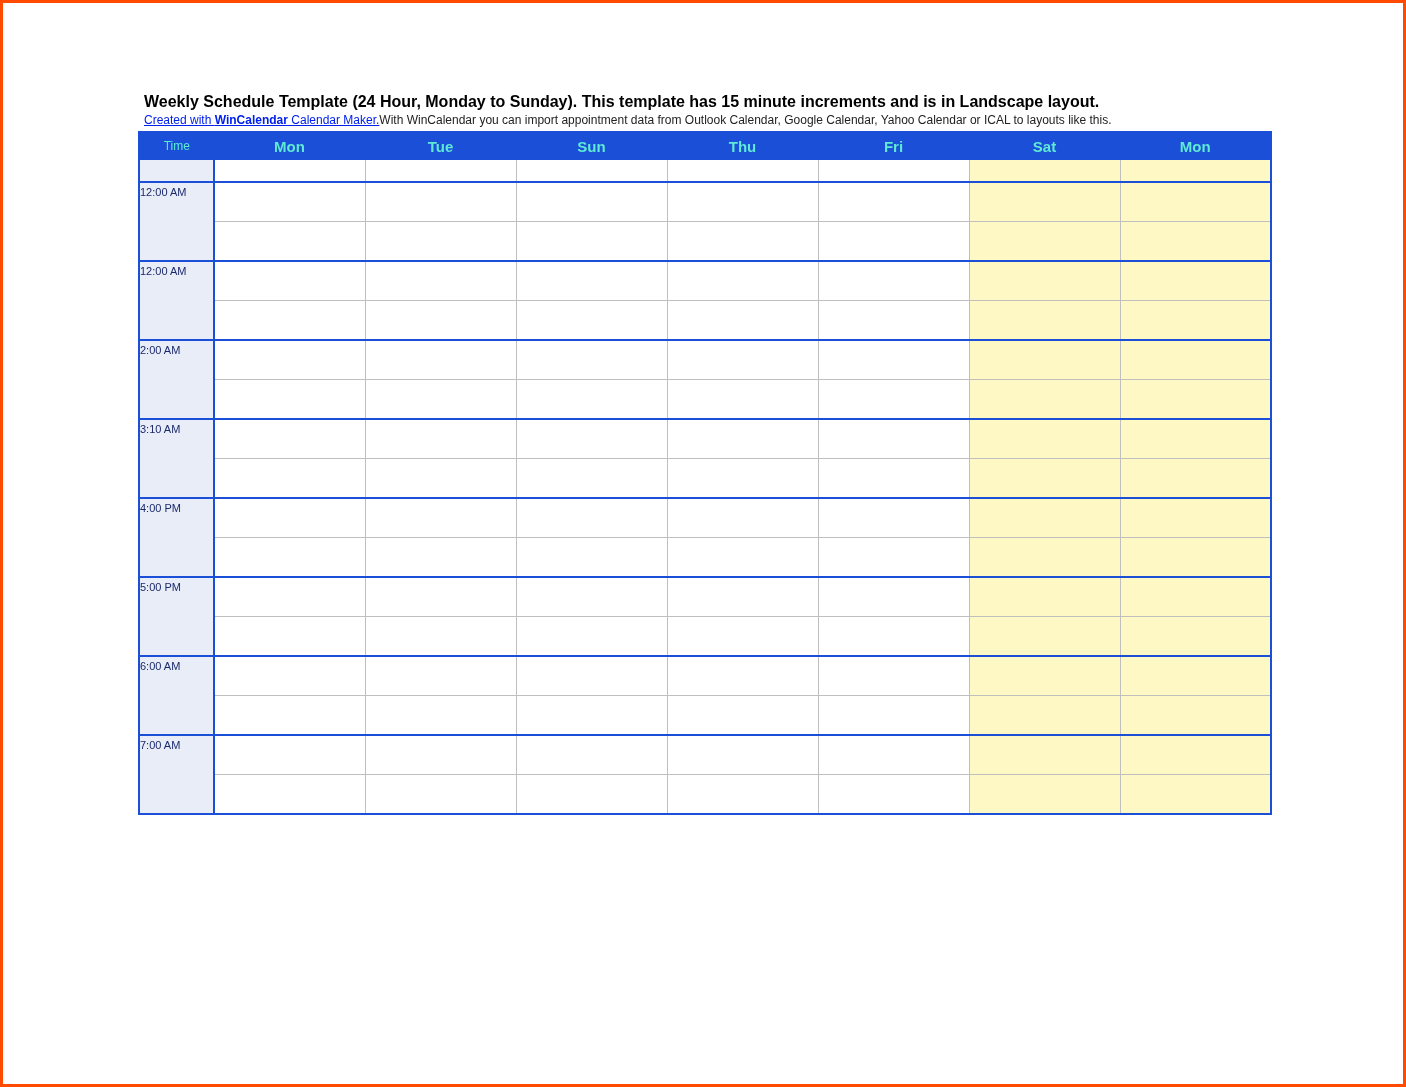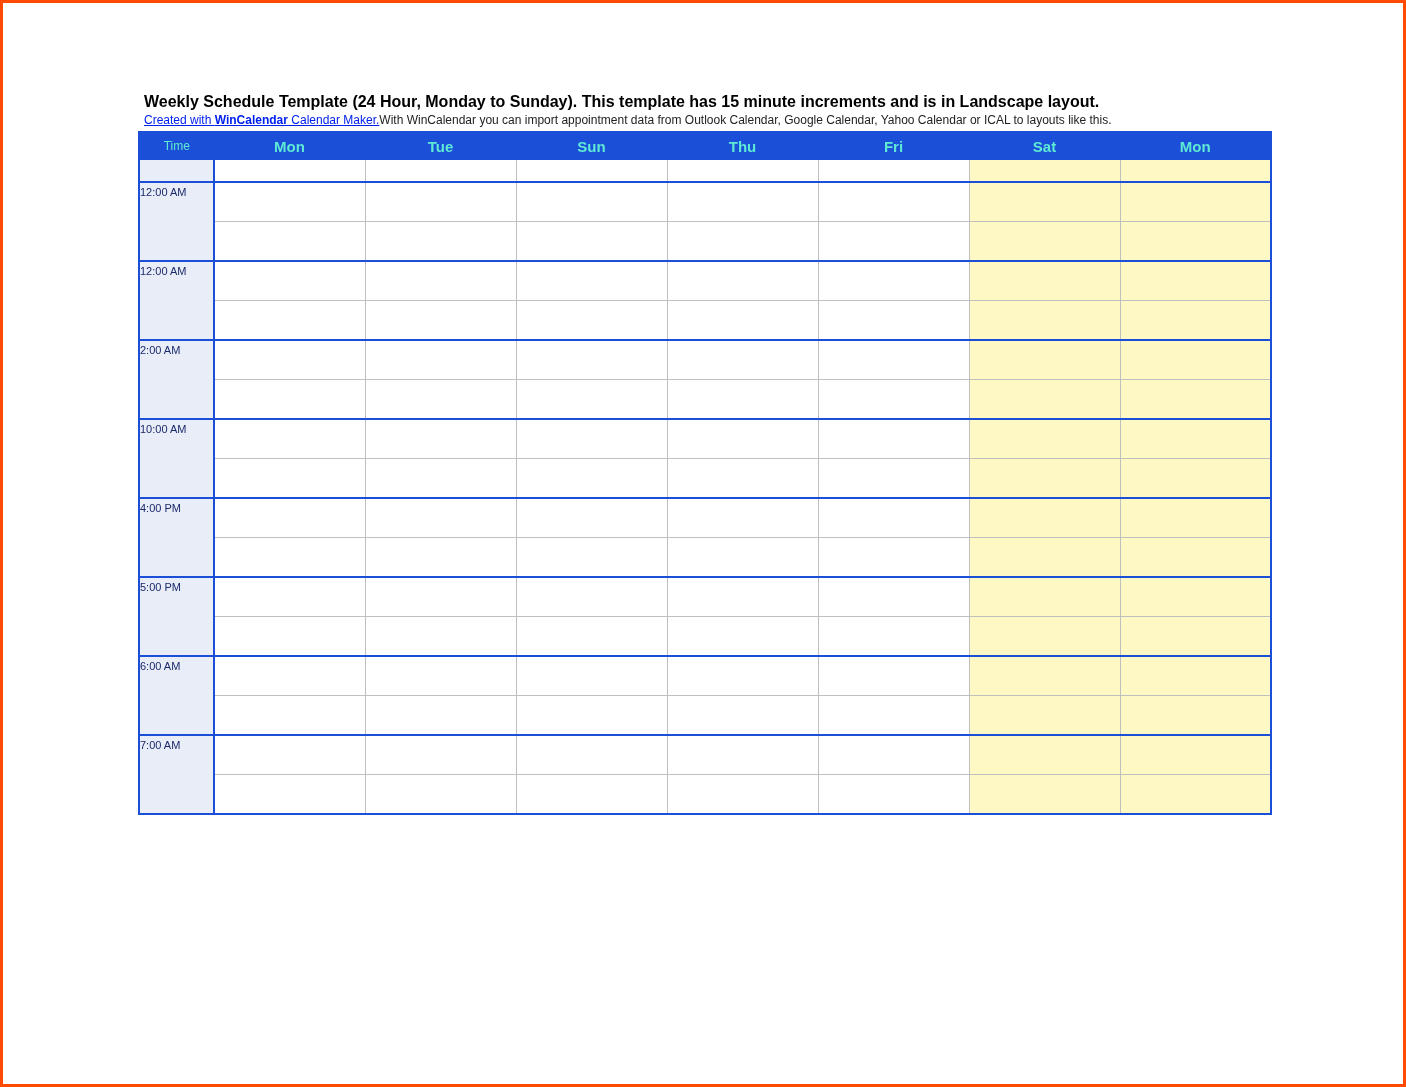--- a/index.html
+++ b/index.html
@@ -186,21 +186,21 @@
         <tr class="half">
           <td></td>
           <td></td>
           <td></td>
           <td></td>
           <td></td>
           <td class="weekend"></td>
           <td class="weekend"></td>
         </tr>
         <tr class="hour-start">
-          <td class="timecell" rowspan="2">10:00 AM</td>
+          <td class="timecell" rowspan="2">3:10 AM</td>
           <td></td>
           <td></td>
           <td></td>
           <td></td>
           <td></td>
           <td class="weekend"></td>
           <td class="weekend"></td>
         </tr>
         <tr class="half">
           <td></td>

